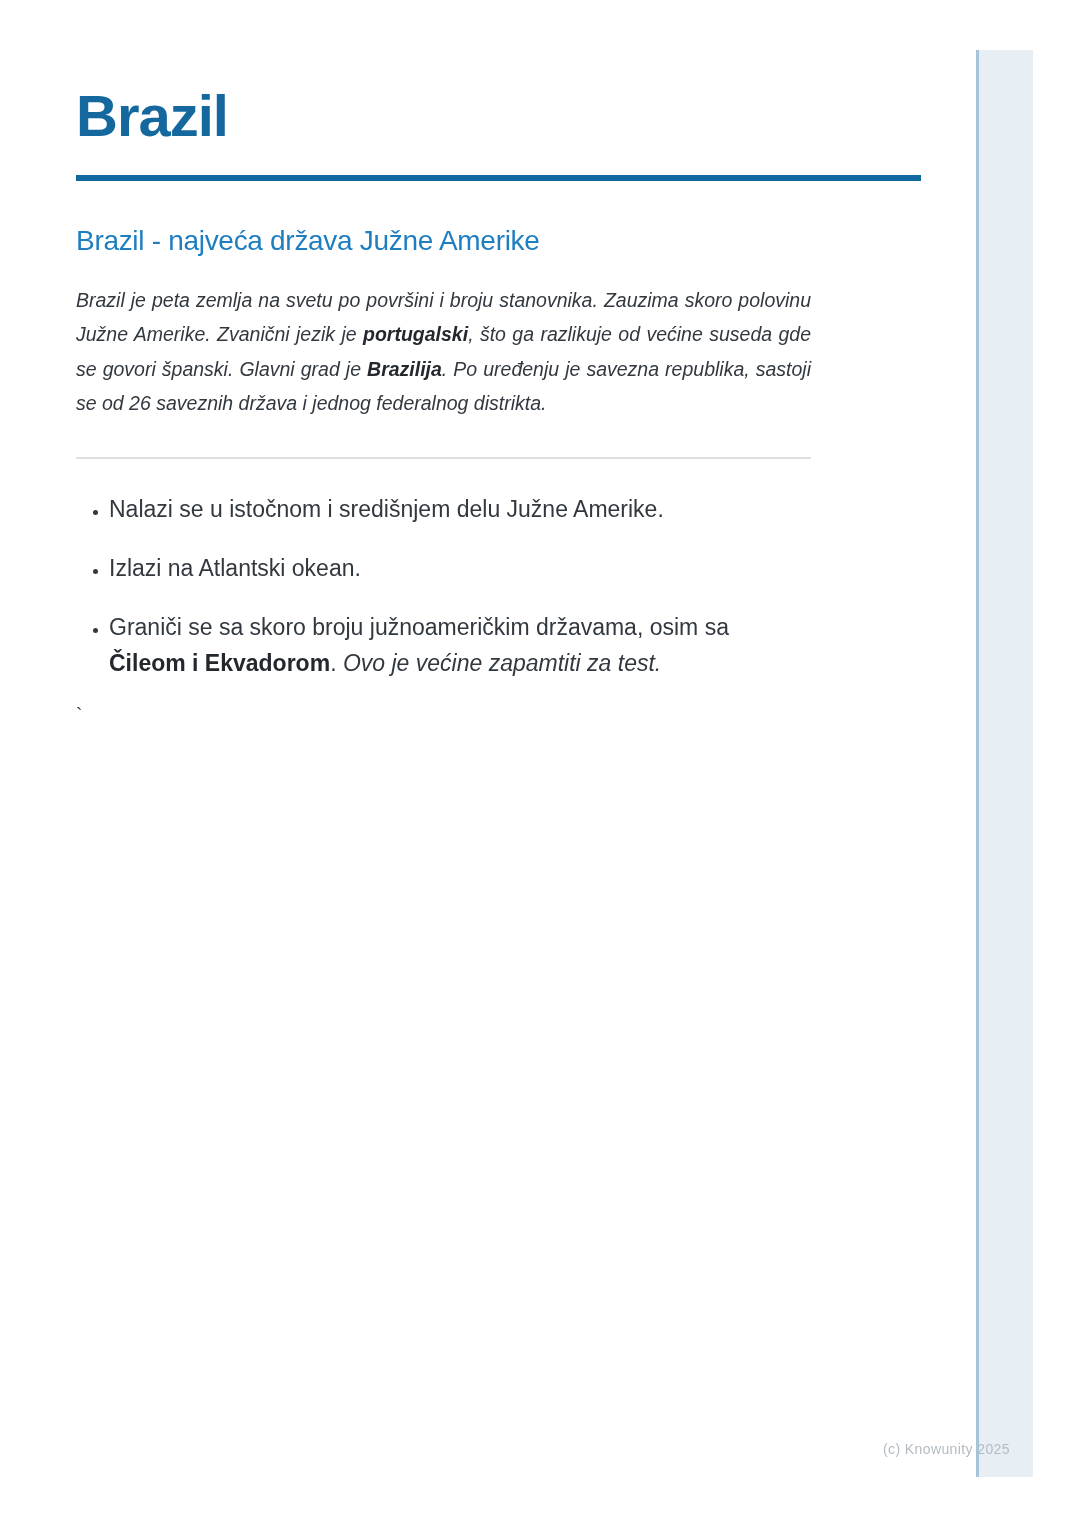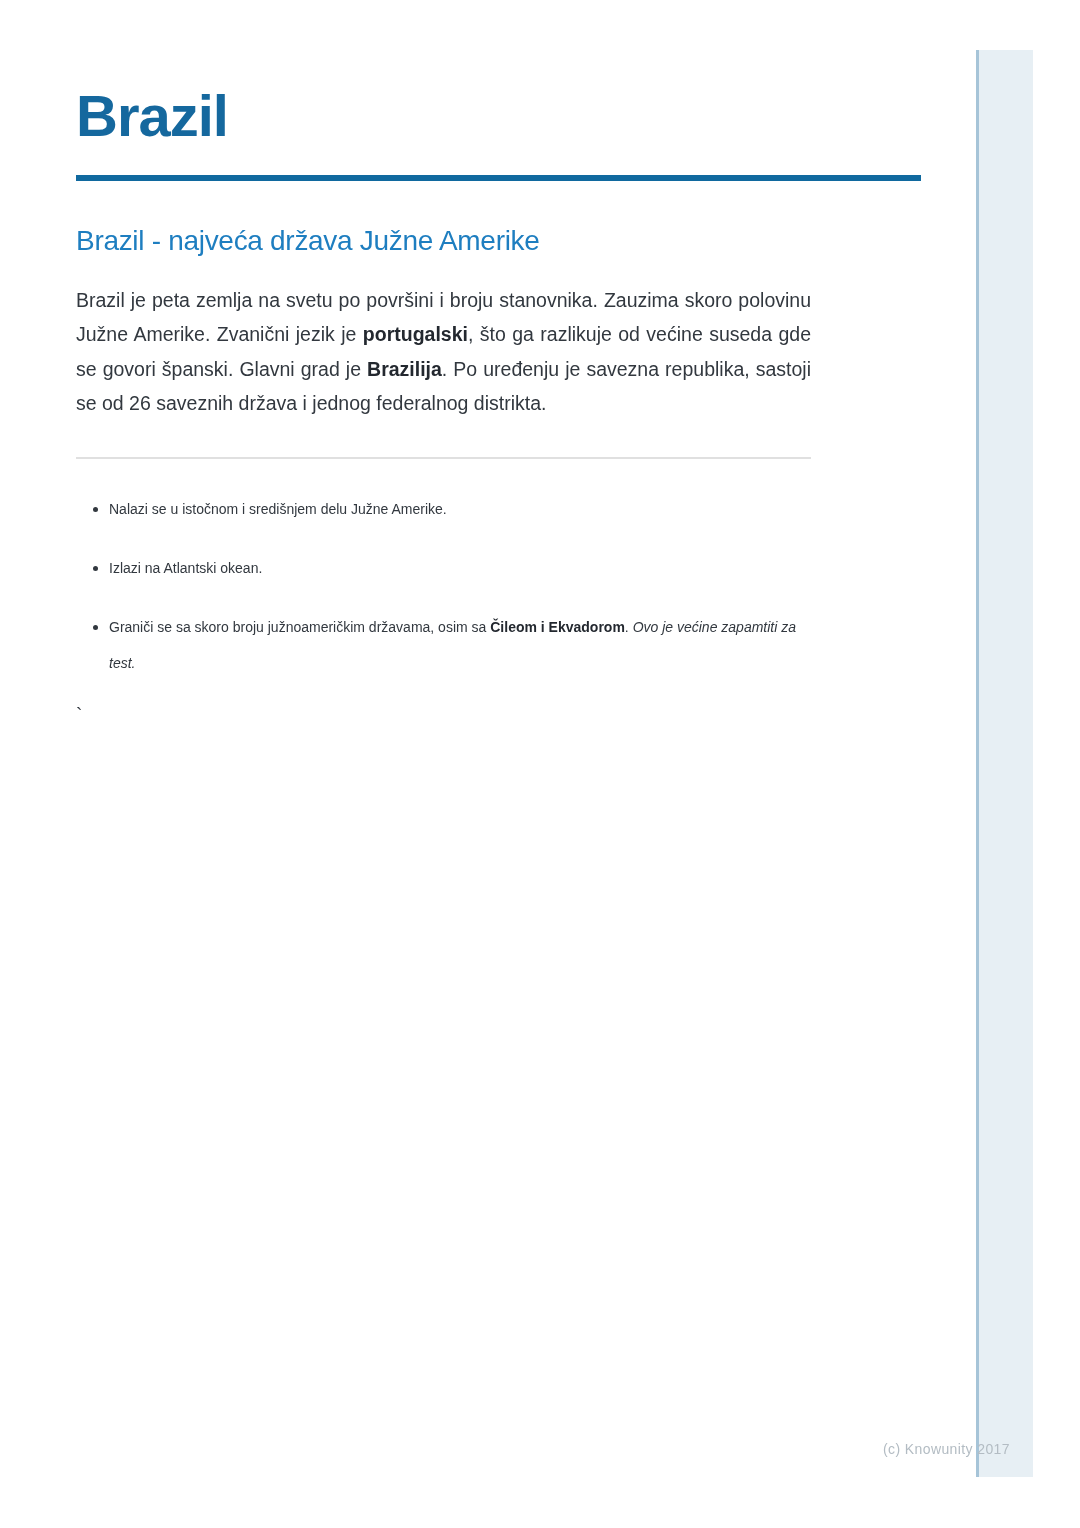--- a/index.html
+++ b/index.html
@@ -50,41 +50,42 @@
     letter-spacing: -0.3px;
   }
   h2.first { margin-top: 44px; }
   h2.second { margin-top: 48px; }
   p.intro {
     margin-top: 26px;
     font-size: 19.5px;
     line-height: 34.5px;
     text-align: justify;
     color: #32383f;
+    font-style: italic;
   }
   .section-divider {
     margin-top: 36px;
     width: 735px;
     height: 2px;
     background: #e0e0e0;
     border: none;
   }
   .sub-label {
     margin-top: 34px;
     font-size: 20px;
     font-weight: bold;
     color: #20242c;
   }
   ul.bullet-list {
     margin-top: 32px;
     padding-left: 33px;
     list-style: disc outside;
   }
   ul.bullet-list li {
-    font-size: 14px;
+    font-size: 23px;
     line-height: 36px;
     margin-bottom: 23px;
     color: #32383f;
   }
   ul.bullet-list li::marker { font-size: 16px; color: #32383f; }
   .stray-char {
     margin-top: 16px;
     font-size: 19px;
     color: #32383f;
   }
@@ -122,13 +123,13 @@
   <ul class="bullet-list">
     <li>Nalazi se u istočnom i središnjem delu Južne Amerike.</li>
     <li>Izlazi na Atlantski okean.</li>
     <li><span>Graniči se sa skoro broju južnoameričkim državama, osim sa </span><strong>Čileom i Ekvadorom</strong><span>. </span><em>Ovo je većine zapamtiti za test.</em></li>
   </ul>
 
   <div class="stray-char">`</div>
 
 </div>
 
-<div class="footer-credit">(c) Knowunity 2017</div>
+<div class="footer-credit">(c) Knowunity 2025</div>
 
 </body></html>

